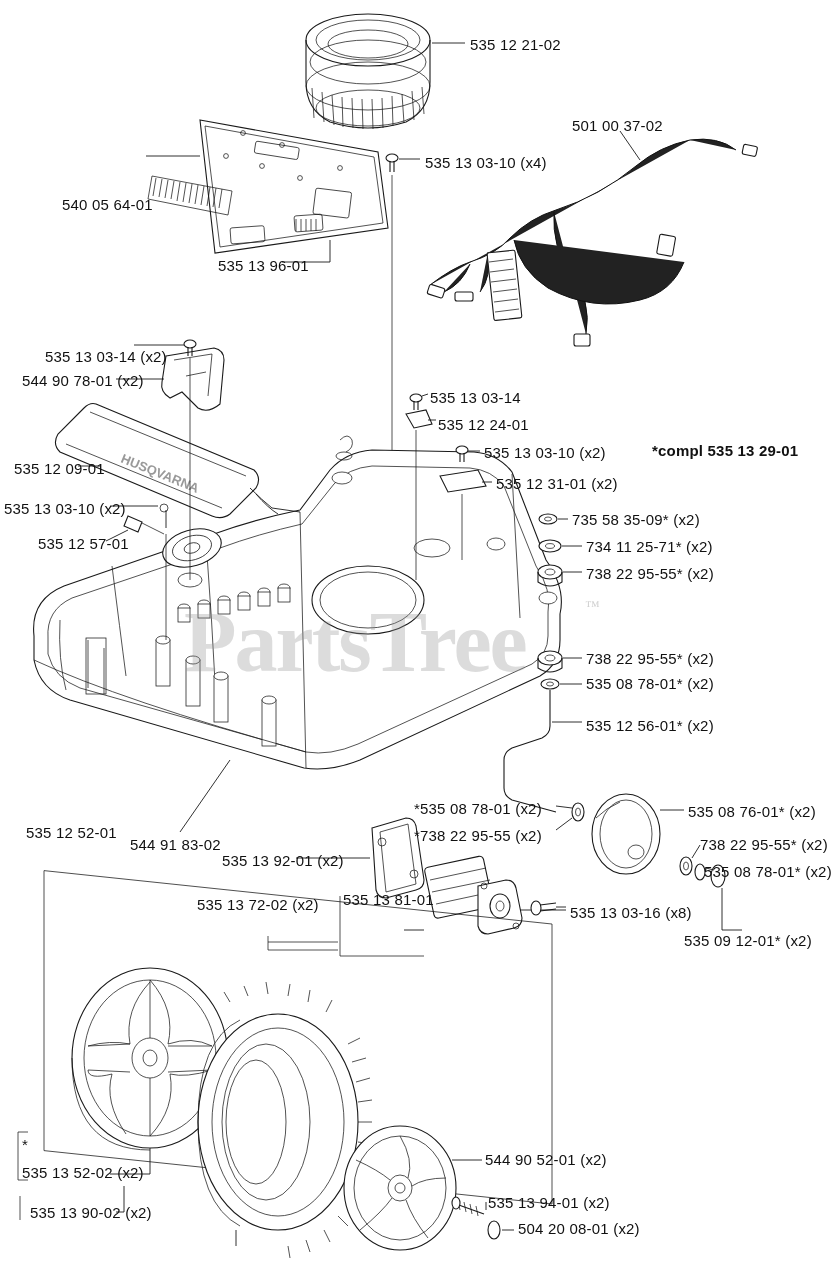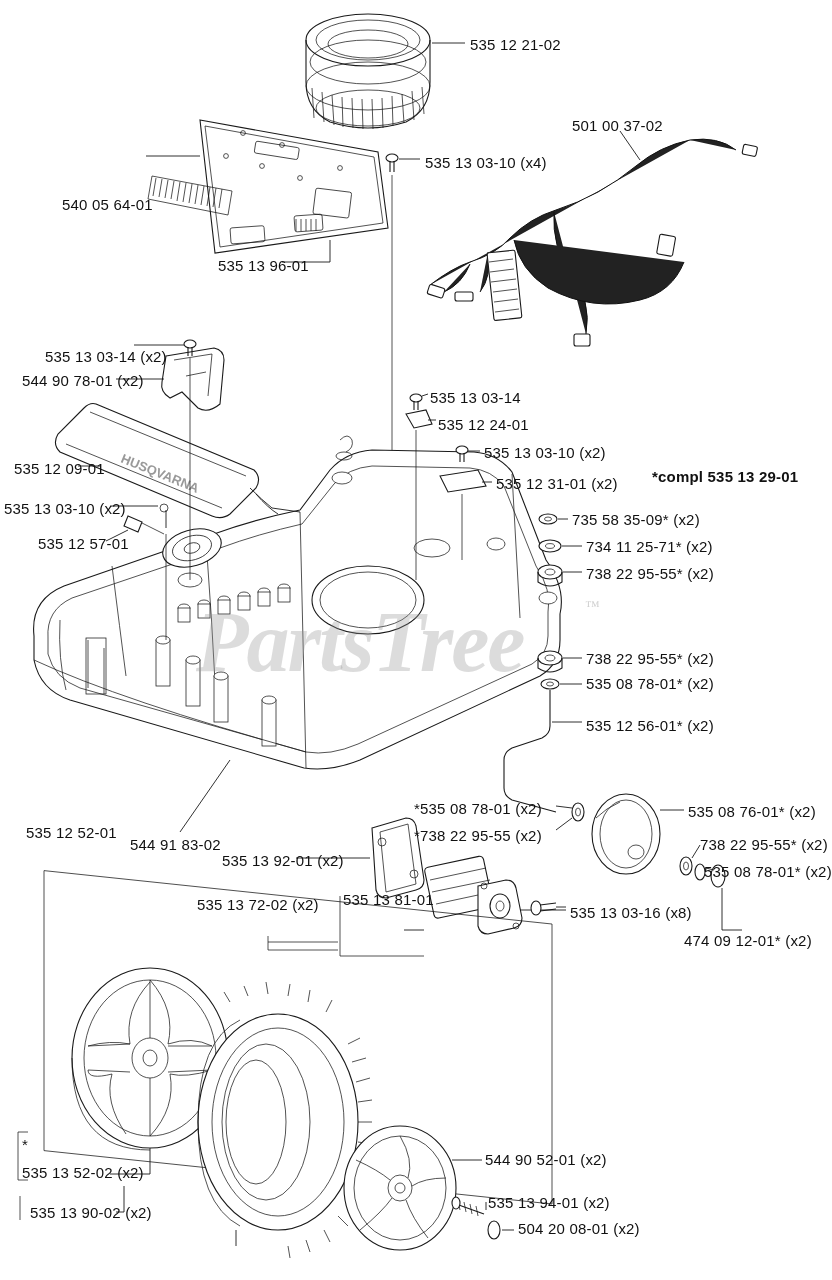--- a/index.html
+++ b/index.html
@@ -30,24 +30,23 @@
     font-size: 15px;
     line-height: 14px;
     white-space: nowrap;
     letter-spacing: 0.2px;
     color: #111;
   }
   .lbl .qty { font-weight: normal; }
   .lbl.bold { font-weight: bold; }
   .watermark {
     position: absolute;
-    left: 196px; top: 592px;
+    left: 184px; top: 592px;
     font-size: 86px;
     font-weight: bold;
-    font-style: italic;
     color: rgba(150,150,150,0.33);
     letter-spacing: -2px;
     font-family: "Liberation Serif", serif;
     user-select: none;
   }
   .watermark-tm {
     position: absolute;
     left: 585px; top: 598px;
     font-size: 15px;
     color: rgba(150,150,150,0.45);
@@ -430,21 +429,21 @@
       <path class="s" d="M540 905 L556 903 M540 911 L556 909"></path>
       <line class="lead" x1="556" y1="907" x2="566" y2="907"></line>
     </g>
 
     <path class="thin" d="M268 936 L268 950 L338 950"></path>
   </svg>
 
   <div class="watermark">PartsTree</div>
   <div class="watermark-tm">™</div>
 
-  <div class="lbl bold" id="note" style="left:652px; top:470px;">*compl 535 13 29-01</div>
+  <div class="lbl bold" id="note" style="left:652px; top:444px;">*compl 535 13 29-01</div>
 
   <div id="labels">
       <div class="lbl" style="left: 470px; top: 38px;"><span>535 12 21-02</span></div>
       <div class="lbl" style="left: 62px; top: 150px; margin-top: 48px;"><span>540 05 64-01</span></div>
       <div class="lbl" style="left: 425px; top: 156px;"><span>535 13 03-10</span><span class="qty"> (x4)</span></div>
       <div class="lbl" style="left: 572px; top: 119px;"><span>501 00 37-02</span></div>
       <div class="lbl" style="left: 218px; top: 259px;"><span>535 13 96-01</span></div>
       <div class="lbl" style="left: 45px; top: 350px;"><span>535 13 03-14</span><span class="qty"> (x2)</span></div>
       <div class="lbl" style="left: 22px; top: 374px;"><span>544 90 78-01</span><span class="qty"> (x2)</span></div>
       <div class="lbl" style="left: 430px; top: 391px;"><span>535 13 03-14</span></div>
@@ -462,21 +461,21 @@
       <div class="lbl" style="left: 586px; top: 719px;"><span>535 12 56-01*</span><span class="qty"> (x2)</span></div>
       <div class="lbl" style="left: 26px; top: 826px;"><span>535 12 52-01</span></div>
       <div class="lbl" style="left: 130px; top: 838px;"><span>544 91 83-02</span></div>
       <div class="lbl" style="left: 222px; top: 854px;"><span>535 13 92-01</span><span class="qty"> (x2)</span></div>
       <div class="lbl" style="left: 414px; top: 802px;"><span>*535 08 78-01</span><span class="qty"> (x2)</span></div>
       <div class="lbl" style="left: 414px; top: 829px;"><span>*738 22 95-55</span><span class="qty"> (x2)</span></div>
       <div class="lbl" style="left: 688px; top: 805px;"><span>535 08 76-01*</span><span class="qty"> (x2)</span></div>
       <div class="lbl" style="left: 700px; top: 838px;"><span>738 22 95-55*</span><span class="qty"> (x2)</span></div>
       <div class="lbl" style="left: 704px; top: 865px;"><span>535 08 78-01*</span><span class="qty"> (x2)</span></div>
       <div class="lbl" style="left: 570px; top: 906px;"><span>535 13 03-16</span><span class="qty"> (x8)</span></div>
-      <div class="lbl" style="left: 684px; top: 934px;"><span>474 09 12-01*</span><span class="qty"> (x2)</span></div>
+      <div class="lbl" style="left: 684px; top: 934px;"><span>535 09 12-01*</span><span class="qty"> (x2)</span></div>
       <div class="lbl" style="left: 343px; top: 893px;"><span>535 13 81-01</span></div>
       <div class="lbl" style="left: 197px; top: 898px;"><span>535 13 72-02</span><span class="qty"> (x2)</span></div>
       <div class="lbl" style="left: 485px; top: 1153px;"><span>544 90 52-01</span><span class="qty"> (x2)</span></div>
       <div class="lbl" style="left: 488px; top: 1196px;"><span>535 13 94-01</span><span class="qty"> (x2)</span></div>
       <div class="lbl" style="left: 518px; top: 1222px;"><span>504 20 08-01</span><span class="qty"> (x2)</span></div>
       <div class="lbl" style="left: 22px; top: 1166px;"><span>535 13 52-02</span><span class="qty"> (x2)</span></div>
       <div class="lbl" style="left: 30px; top: 1206px;"><span>535 13 90-02</span><span class="qty"> (x2)</span></div>
       <div class="lbl" style="left: 22px; top: 1138px;"><span>*</span></div>
     </div>
 </div>

